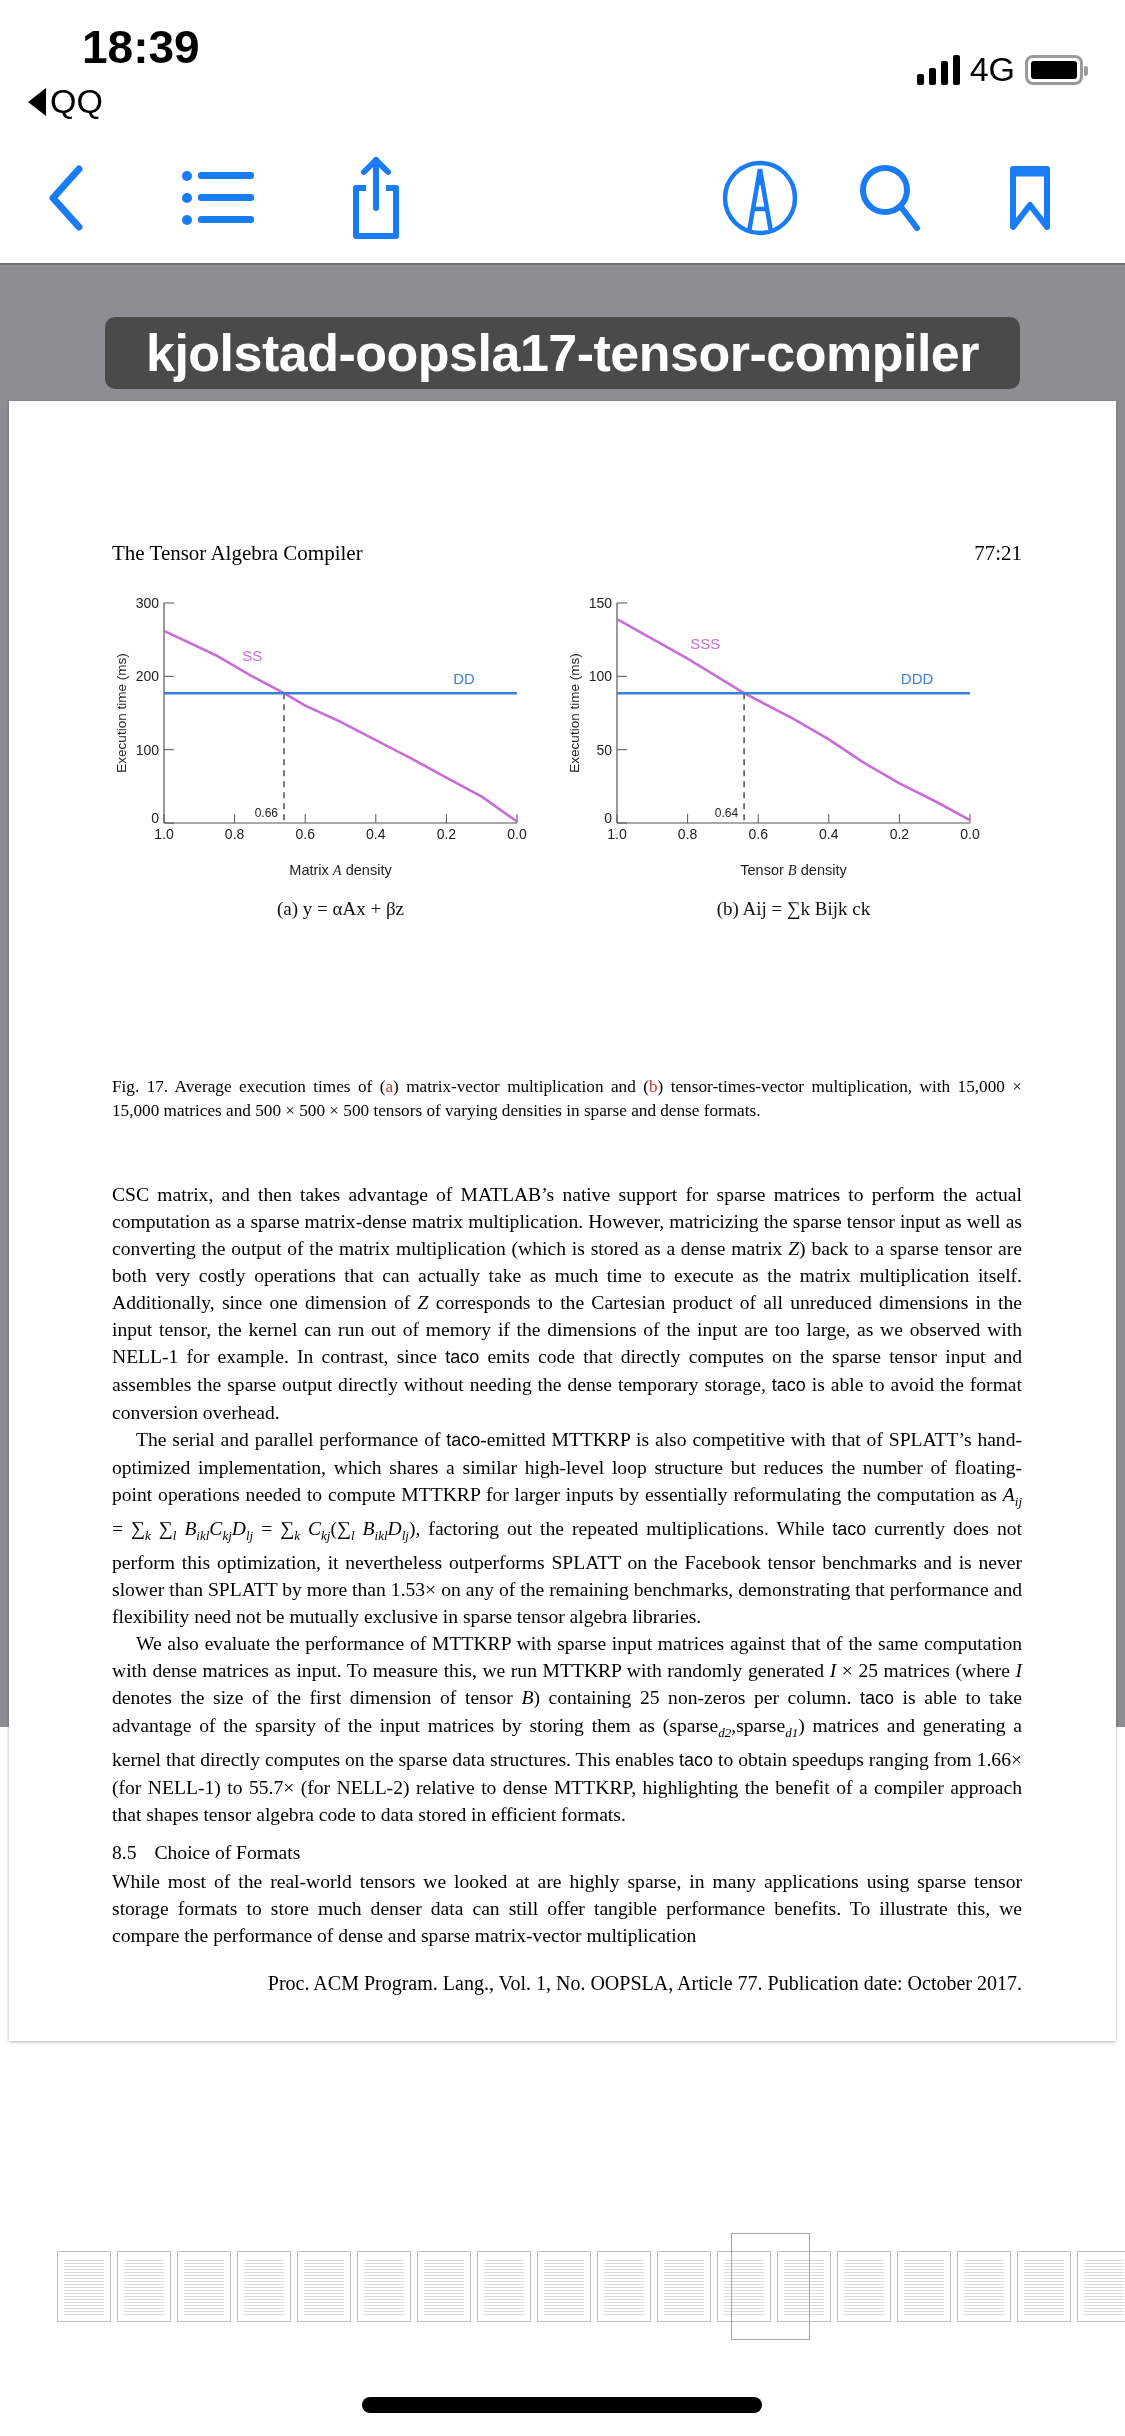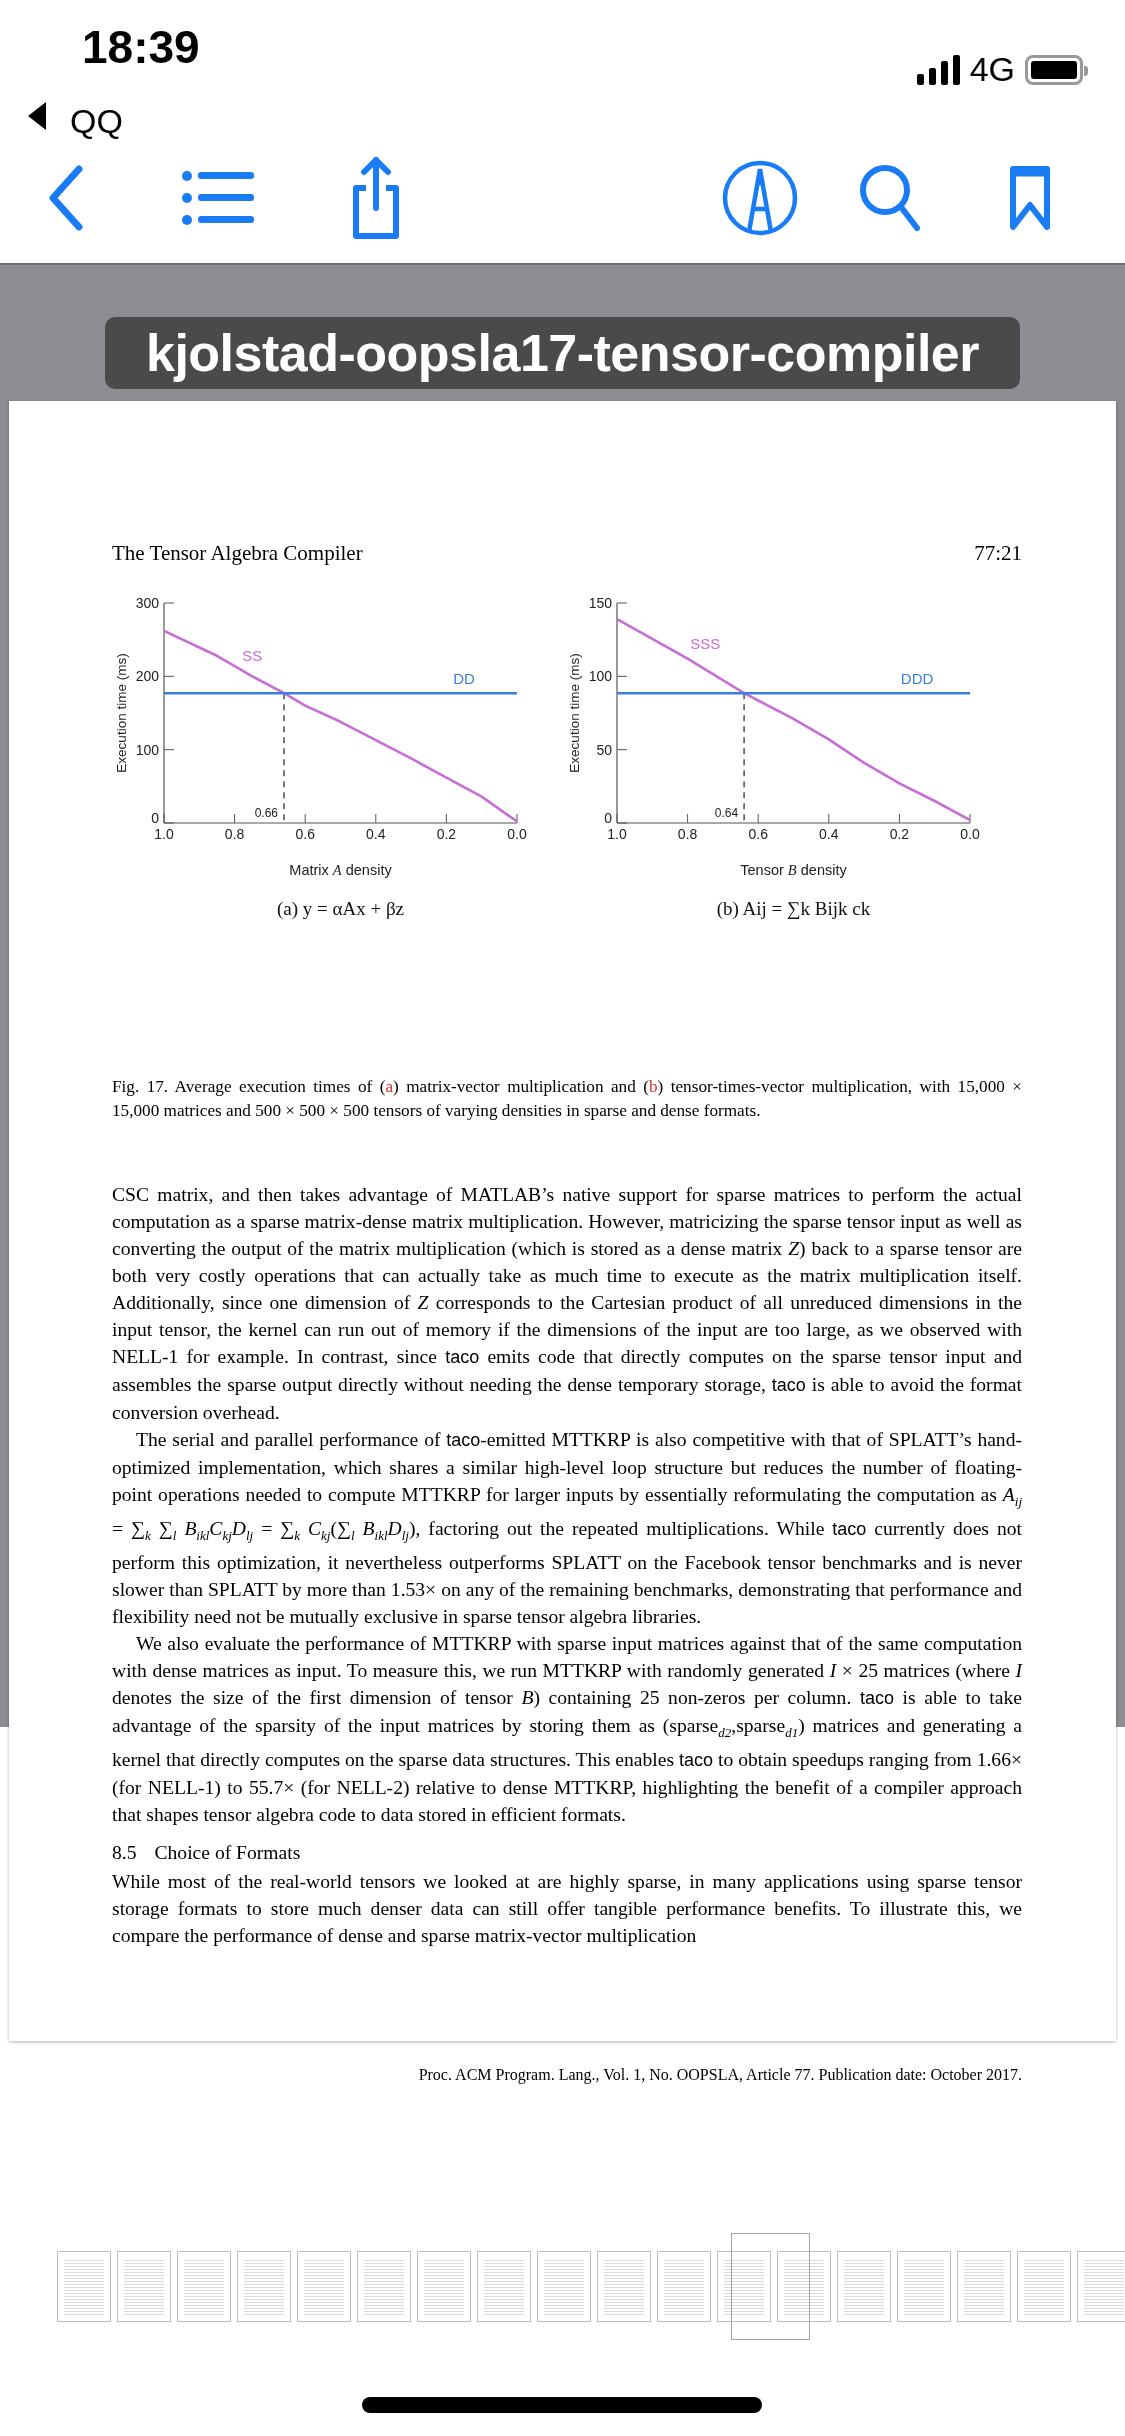--- a/index.html
+++ b/index.html
@@ -1,21 +1,21 @@
 <!DOCTYPE html>
 <html><head>
 <meta charset="utf-8">
 <style>
   * { box-sizing: border-box; margin: 0; padding: 0; }
   html, body { width: 1125px; height: 2436px; background: #ffffff; overflow: hidden; }
   body { position: relative; font-family: "Liberation Sans", sans-serif; color: #000; }
 
   
   .status-time { position: absolute; left: 82px; top: 20px; font-size: 46px; font-weight: 600; letter-spacing: 0px; font-family: "Liberation Sans", sans-serif; }
-  .status-back { position: absolute; left: 28px; top: 82px; font-size: 34px; display: flex; gap: 24px; margin-top: 20px; }
+  .status-back { position: absolute; left: 28px; top: 82px; font-size: 34px; display: flex; align-items: center; gap: 4px; }
   .status-back .tri { width: 0; height: 0; border-top: 14px solid transparent; border-bottom: 14px solid transparent; border-right: 18px solid #000; }
   .status-right { position: absolute; right: 42px; top: 50px; display: flex; align-items: center; gap: 10px; }
   .signal { display: flex; align-items: flex-end; gap: 5px; height: 30px; }
   .signal span { width: 7px; background: #000; border-radius: 2px; display: block; }
   .net { font-size: 34px; font-weight: 500; }
   .battery { width: 58px; height: 30px; border: 3px solid #999; border-radius: 8px; padding: 3px; position: relative; }
   .battery .fill { width: 100%; height: 100%; background: #000; border-radius: 3px; }
   .battery::after { content: ""; position: absolute; right: -8px; top: 8px; width: 4px; height: 10px; background: #999; border-radius: 0 3px 3px 0; }
 
   
@@ -41,21 +41,21 @@
 
   .caption { position: absolute; top: 674px; left: 0; width: 910px; font-size: 17.2px; line-height: 24px; text-align: justify; }
   .caption .ref { color: #d0312d; }
 
   .body-text { position: absolute; top: 780px; left: 0; width: 910px; font-size: 19.6px; line-height: 27px; text-align: justify; hyphens: none; }
   .body-text p { text-indent: 0; }
   .body-text p.indent { text-indent: 24px; }
   .body-text code { font-family: Liberation Sans, sans-serif; font-size: 18px; margin-top: 38px; }
   .section-head { font-weight: 400; margin-top: 11px; margin-bottom: 2px; }
   .section-head .num { margin-right: 18px; }
-  .footer { position: absolute; top: 1665px; right: 0; font-size: 16px; }
+  .footer { position: absolute; top: 1571px; right: 0; font-size: 20px; }
 
   
   .thumb-strip { position: absolute; left: 0; top: 2205px; width: 1125px; height: 231px; background: #fff; }
   .thumbs { position: absolute; left: 57px; top: 46px; display: flex; gap: 6px; }
   .thumb { width: 54px; height: 71px; border: 1px solid #bdbdbd; background: #fff; position: relative; overflow: hidden; cursor: pointer; }
   .thumb .lines { position: absolute; left: 6px; right: 6px; top: 8px; bottom: 6px; background: repeating-linear-gradient(#d6d6d6 0 1px, transparent 1px 3px); opacity: 0.9; }
   .thumb-current { position: absolute; left: 731px; top: 28px; width: 79px; height: 107px; border: 1.5px solid #a5a5a5; cursor: pointer; }
   .home-indicator { position: absolute; left: 362px; top: 192px; width: 400px; height: 16px; border-radius: 8px; background: #000; }
 </style>
 </head>

